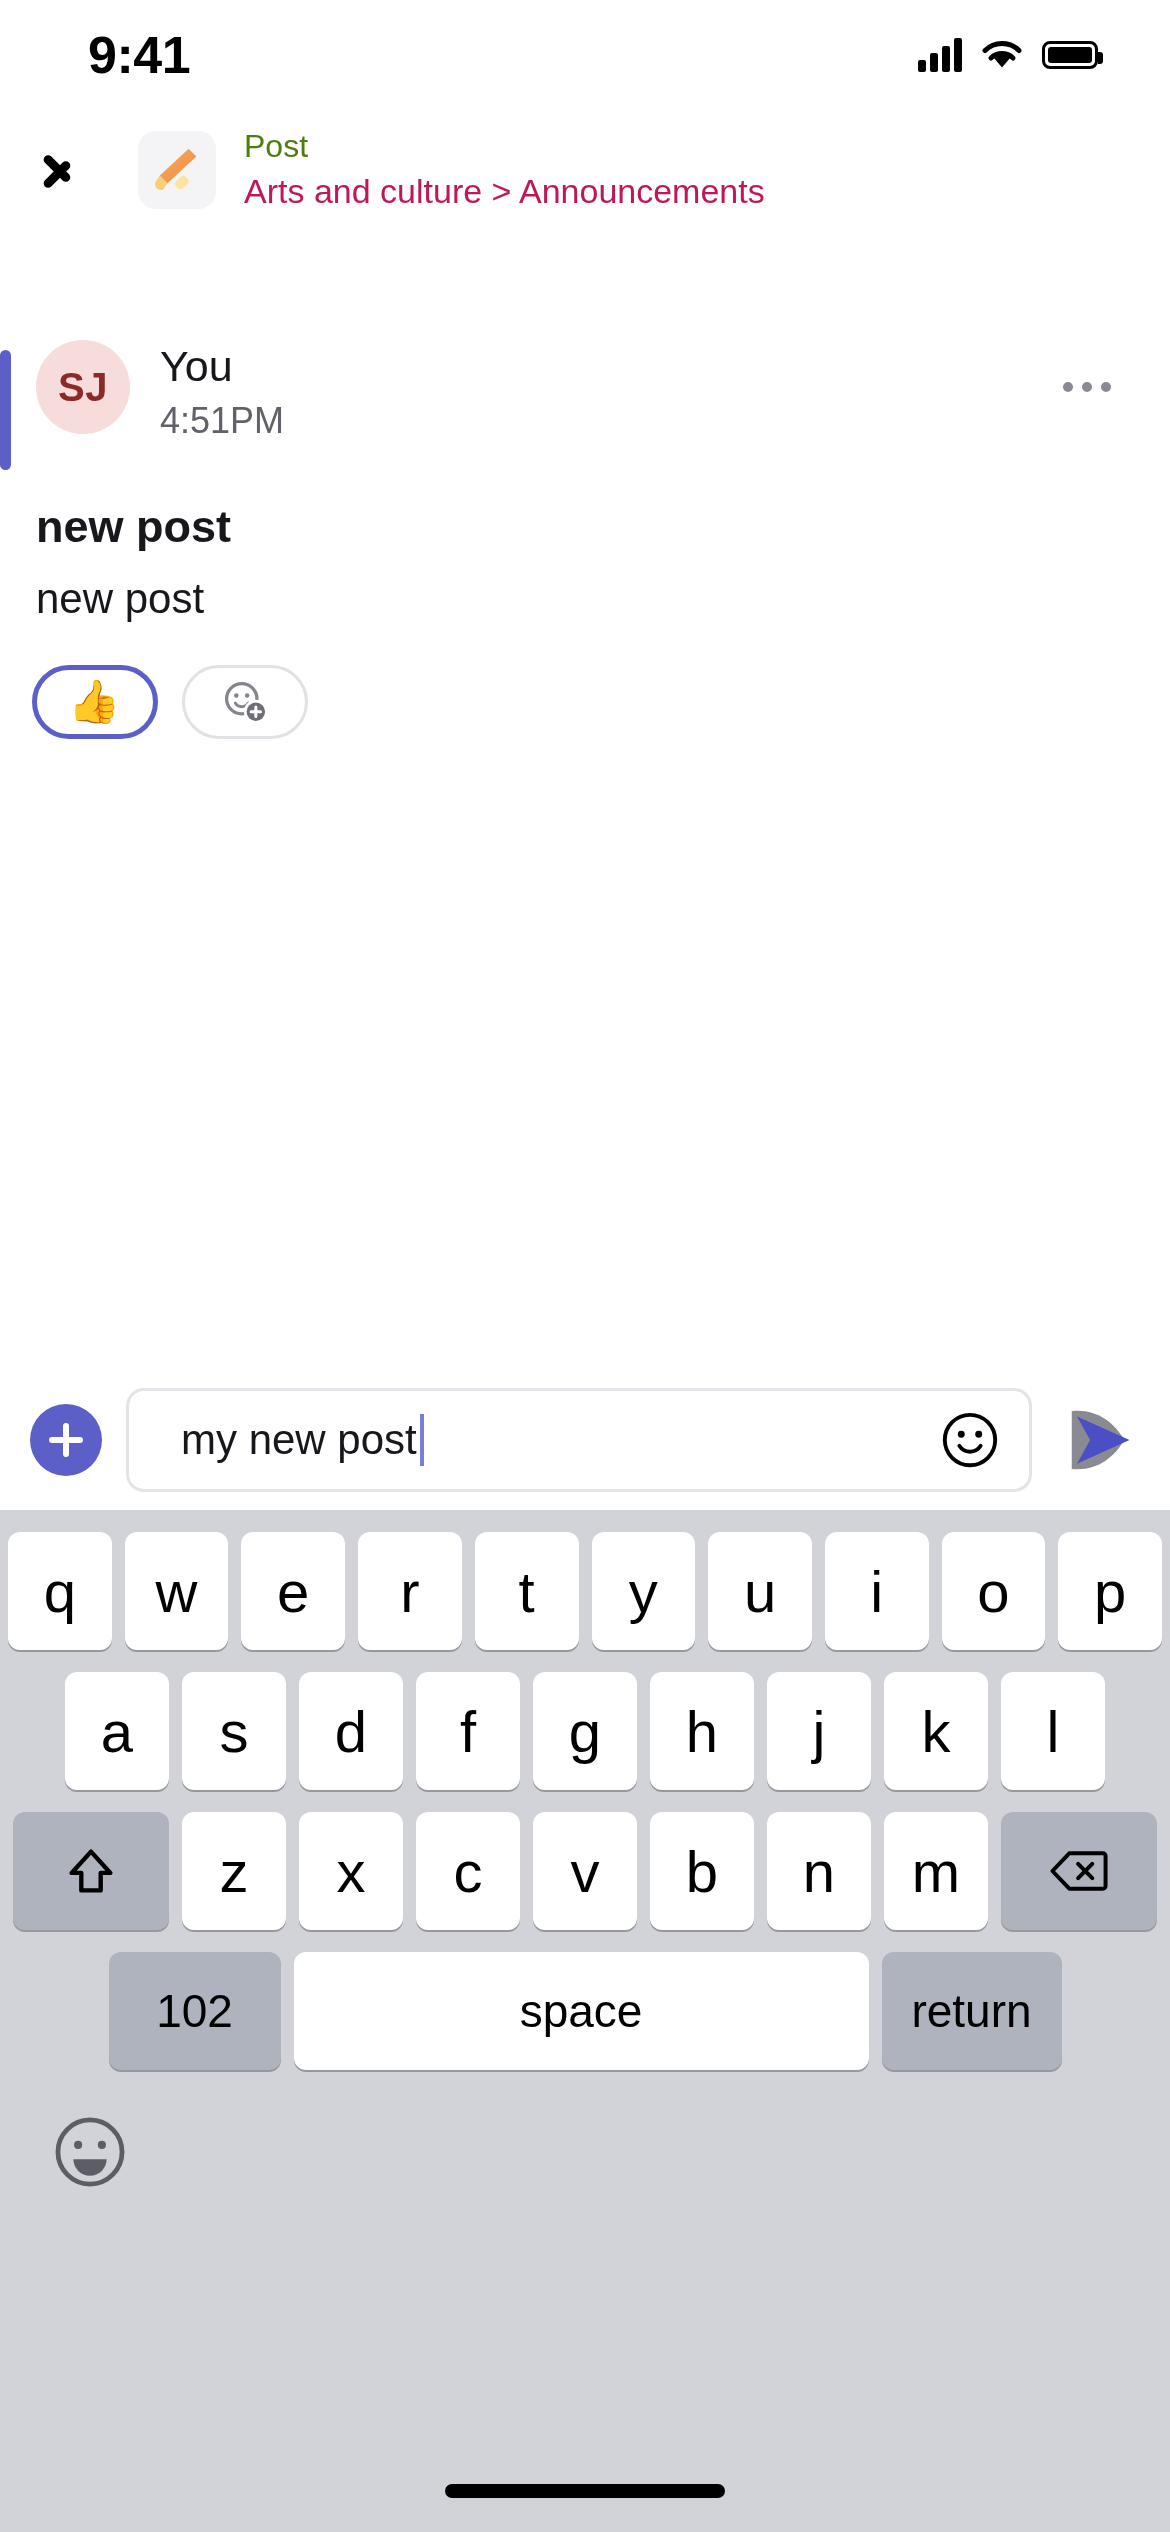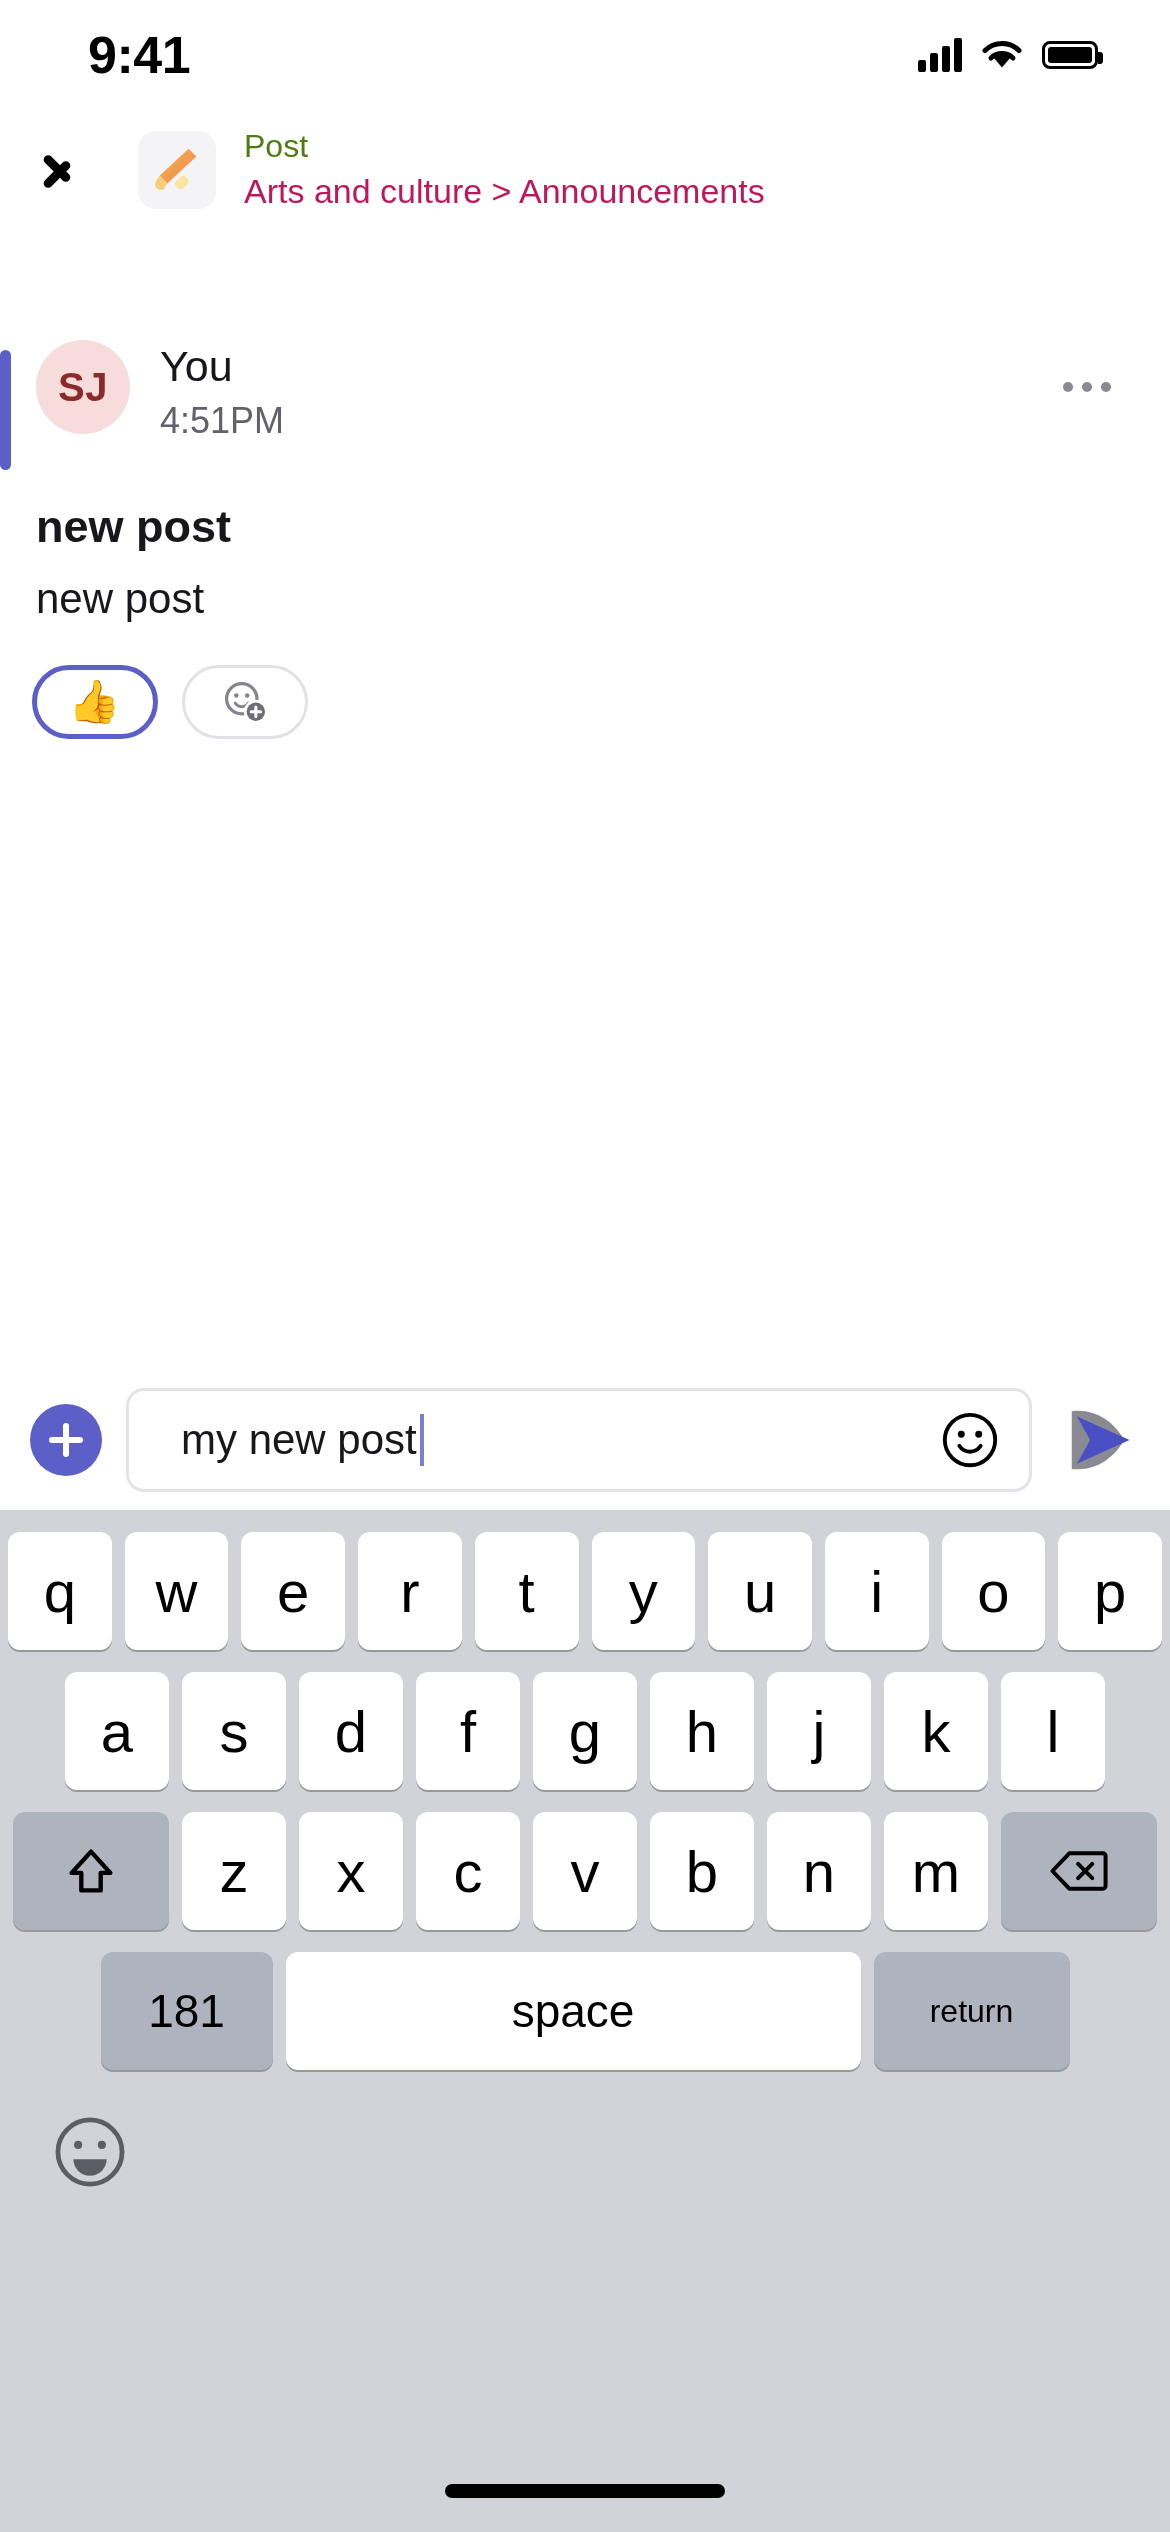--- a/index.html
+++ b/index.html
@@ -156,21 +156,21 @@
     box-shadow:0 2px 0 rgba(0,0,0,0.28);
   }
   .r1 .key { width:104px; }
   .r2 .key { width:104px; }
   .r3 .key { width:104px; }
   .key.dark { background:#aeb3bd; }
   .key.shift { width:156px; }
   .key.back  { width:156px; }
   .key.num   { width:172px; font-size:46px; }
   .key.space { width:575px; font-size:46px; }
-  .key.ret   { width:196px; font-size:32px; }
+  .key.ret   { width:180px; font-size:46px; }
   .key svg { width:62px; height:56px; }
 
   .emoji-row {
     display:flex; align-items:center; padding:0 52px; height:132px;
   }
   .emoji-key { width:76px; height:76px; }
   .emoji-key svg{ width:76px; height:76px; display:block; }
 
   .home-indicator {
     position:absolute; left:50%; transform:translateX(-50%); bottom:34px;
@@ -327,21 +327,21 @@
       <div class="key">m</div>
       <div class="key dark back">
         <svg viewBox="0 0 70 56">
           <path d="M24 8 H62 a3 3 0 0 1 3 3 v34 a3 3 0 0 1 -3 3 H24 L5 28 Z" fill="none" stroke="#000" stroke-width="4.5" stroke-linejoin="round"></path>
           <path d="M34 20 L50 36 M50 20 L34 36" stroke="#000" stroke-width="4.5" stroke-linecap="round"></path>
         </svg>
       </div>
     </div>
 
     <div class="krow r4">
-      <div class="key dark num">181</div>
+      <div class="key dark num">102</div>
       <div class="key space">space</div>
       <div class="key dark ret">return</div>
     </div>
 
     <div class="emoji-row">
       <div class="emoji-key">
         <svg viewBox="0 0 64 64">
           <circle cx="32" cy="32" r="27" fill="none" stroke="#5d5d66" stroke-width="4"></circle>
           <circle cx="22" cy="26" r="3.4" fill="#5d5d66"></circle>
           <circle cx="42" cy="26" r="3.4" fill="#5d5d66"></circle>

